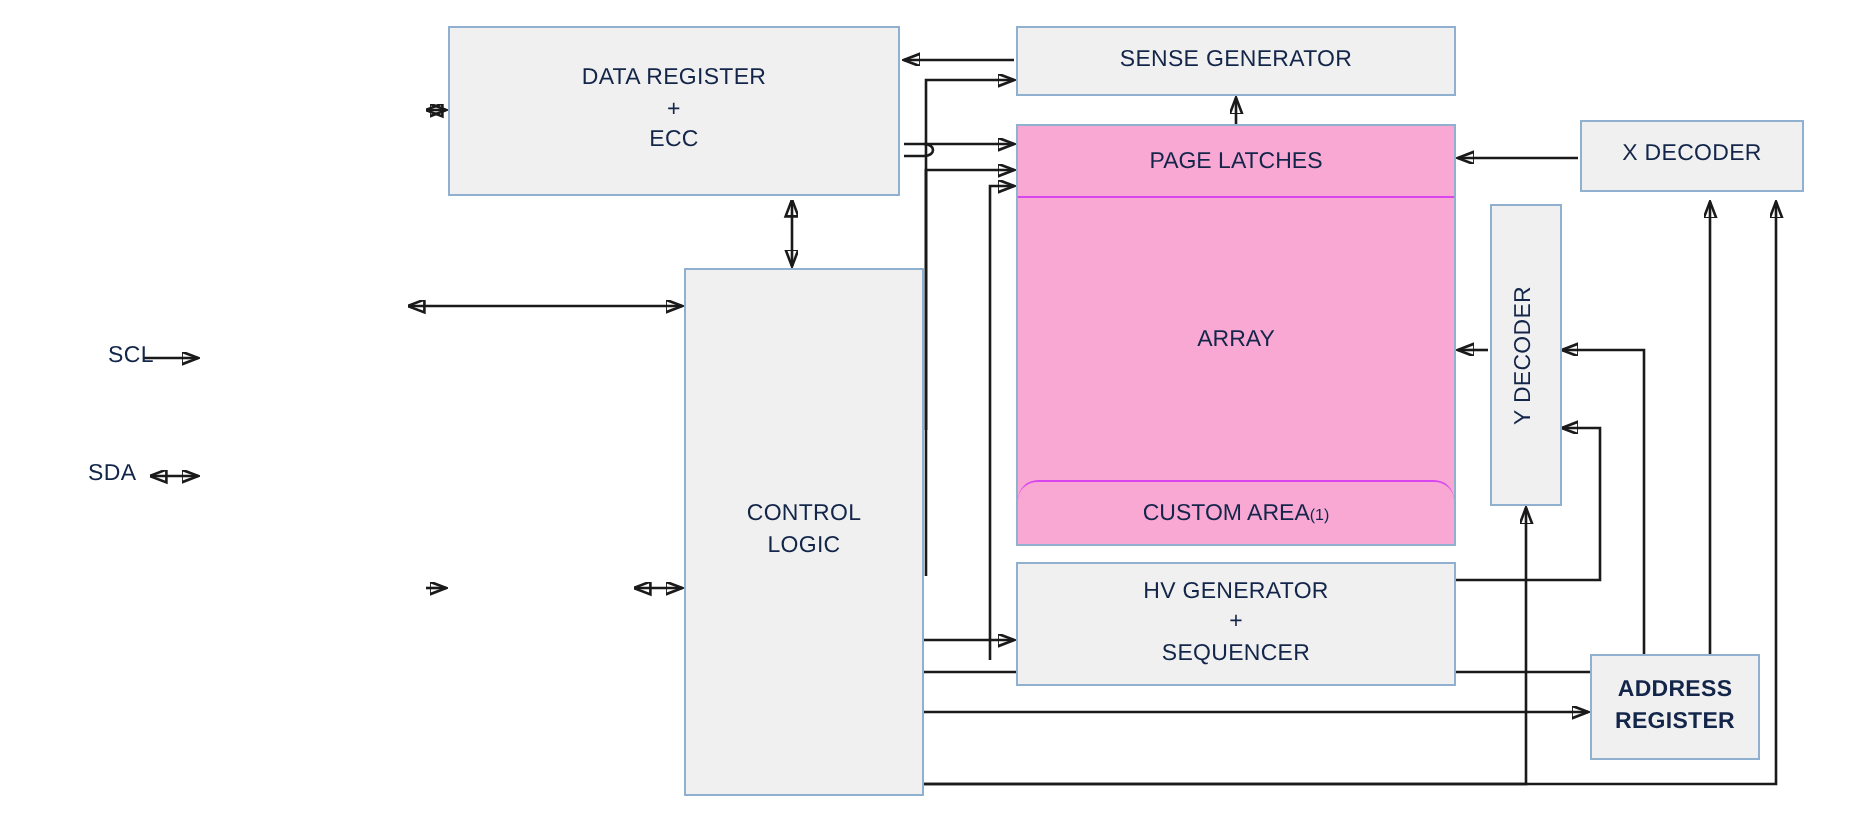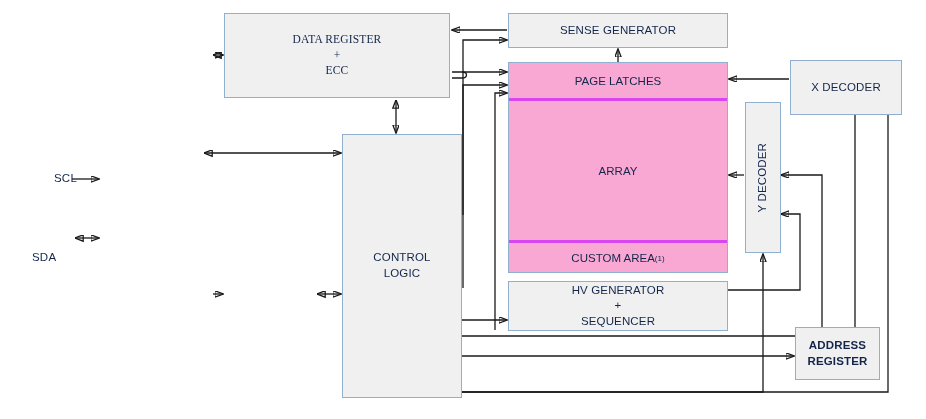--- a/index.html
+++ b/index.html
@@ -32,21 +32,21 @@
     background:#f9a8d4;
     border:1px solid #8fb0cf;
   }
   .seg{
     position:absolute;
     left:0;right:0;
     box-sizing:border-box;
     display:flex;align-items:center;justify-content:center;
     color:#13264a;font-size:11.5px;text-align:center;
   }
-  .seg.divtop{border-top:3px solid #d946ef;text-align:center;}
+  .seg.divtop{border-top:1px solid #d946ef;text-align:center;}
   .vtext{
     writing-mode:vertical-rl;
     transform:rotate(180deg);
     white-space:nowrap;
   }
   .pin{
     position:absolute;
     color:#13264a;
     font-size:11.5px;
     letter-spacing:.2px;
@@ -110,21 +110,21 @@
     <line x1="451" y1="320" x2="507" y2="320" marker-end="url(#ah)"></line>
 
     <line x1="451" y1="356" x2="794" y2="356" marker-end="url(#ah)"></line>
 
     <polyline points="451,336 855,336 855,101" marker-end="url(#ah)"></polyline>
 
     <polyline points="451,392 888,392 888,101" marker-end="url(#ah)"></polyline>
   </svg>
 
 
-  <div class="blk" style="left:224px;top:13px;width:226px;height:85px;font-family:Liberation Serif, serif;">
+  <div class="blk" style="left:224px;top:13px;width:226px;height:85px;">
     <span>DATA REGISTER
 +
 ECC</span>
   </div>
 
 
   <div class="blk" style="left:342px;top:134px;width:120px;height:264px;">
     <span>CONTROL
 LOGIC</span>
   </div>
@@ -133,41 +133,41 @@
     <span>SENSE GENERATOR</span>
   </div>
 
   <div class="stack" style="left:508px;top:62px;width:220px;height:211px;">
     <div class="seg" style="top:0;height:35px;">
       <span>PAGE LATCHES</span>
     </div>
     <div class="seg divtop" style="top:35px;height:142px;">
       <span>ARRAY</span>
     </div>
-    <div class="seg divtop" style="top:177px;height:33px;">
+    <div class="seg divtop" style="top:177px;height:33px;border-radius:10px;">
       <span>CUSTOM AREA</span>
         <span class="sup">(1)</span>
     </div>
   </div>
 
-  <div class="blk" style="left:508px;top:281px;width:220px;height:50px;">
+  <div class="blk" style="left:508px;top:281px;width:220px;height:62px;">
     <span>HV GENERATOR
 +
 SEQUENCER</span>
   </div>
 
-  <div class="blk" style="left:790px;top:60px;width:112px;height:55px;">
+  <div class="blk" style="left:790px;top:60px;width:112px;height:36px;">
     <span>X DECODER</span>
   </div>
 
   <div class="blk" style="left:745px;top:102px;width:36px;height:151px;">
     <span class="vtext">Y DECODER</span>
   </div>
 
   <div class="blk" style="left:795px;top:327px;width:85px;height:53px;font-weight:bold;">
     <span>ADDRESS
 REGISTER</span>
   </div>
 
   <div class="pin" style="left:54px;top:172px;">SCL</div>
-  <div class="pin" style="left:32px;top:231px;margin-top:20px;">SDA</div>
+  <div class="pin" style="left:44px;top:231px;">SDA</div>
 
 </div>
 
 </body></html>

